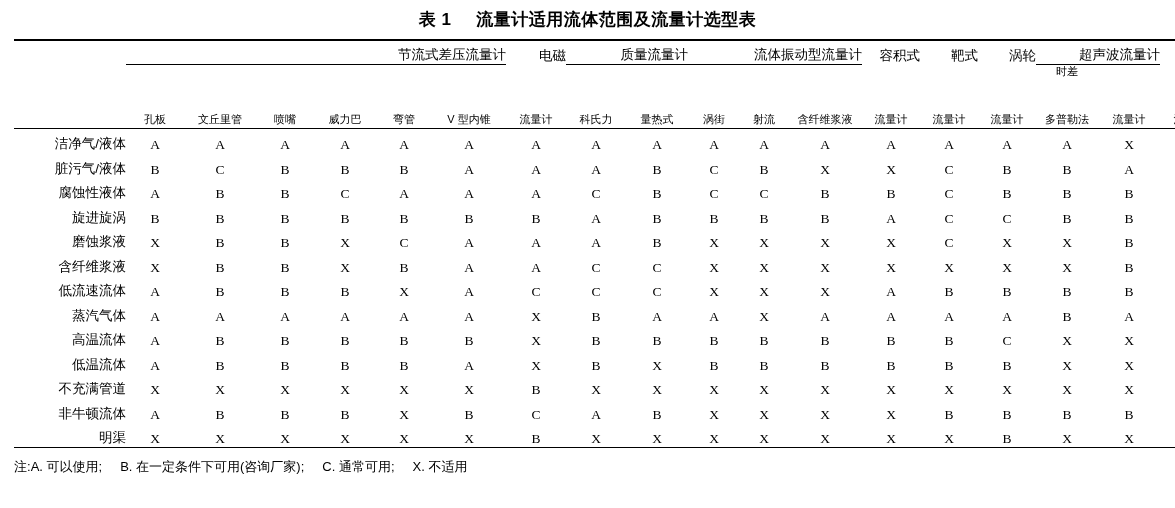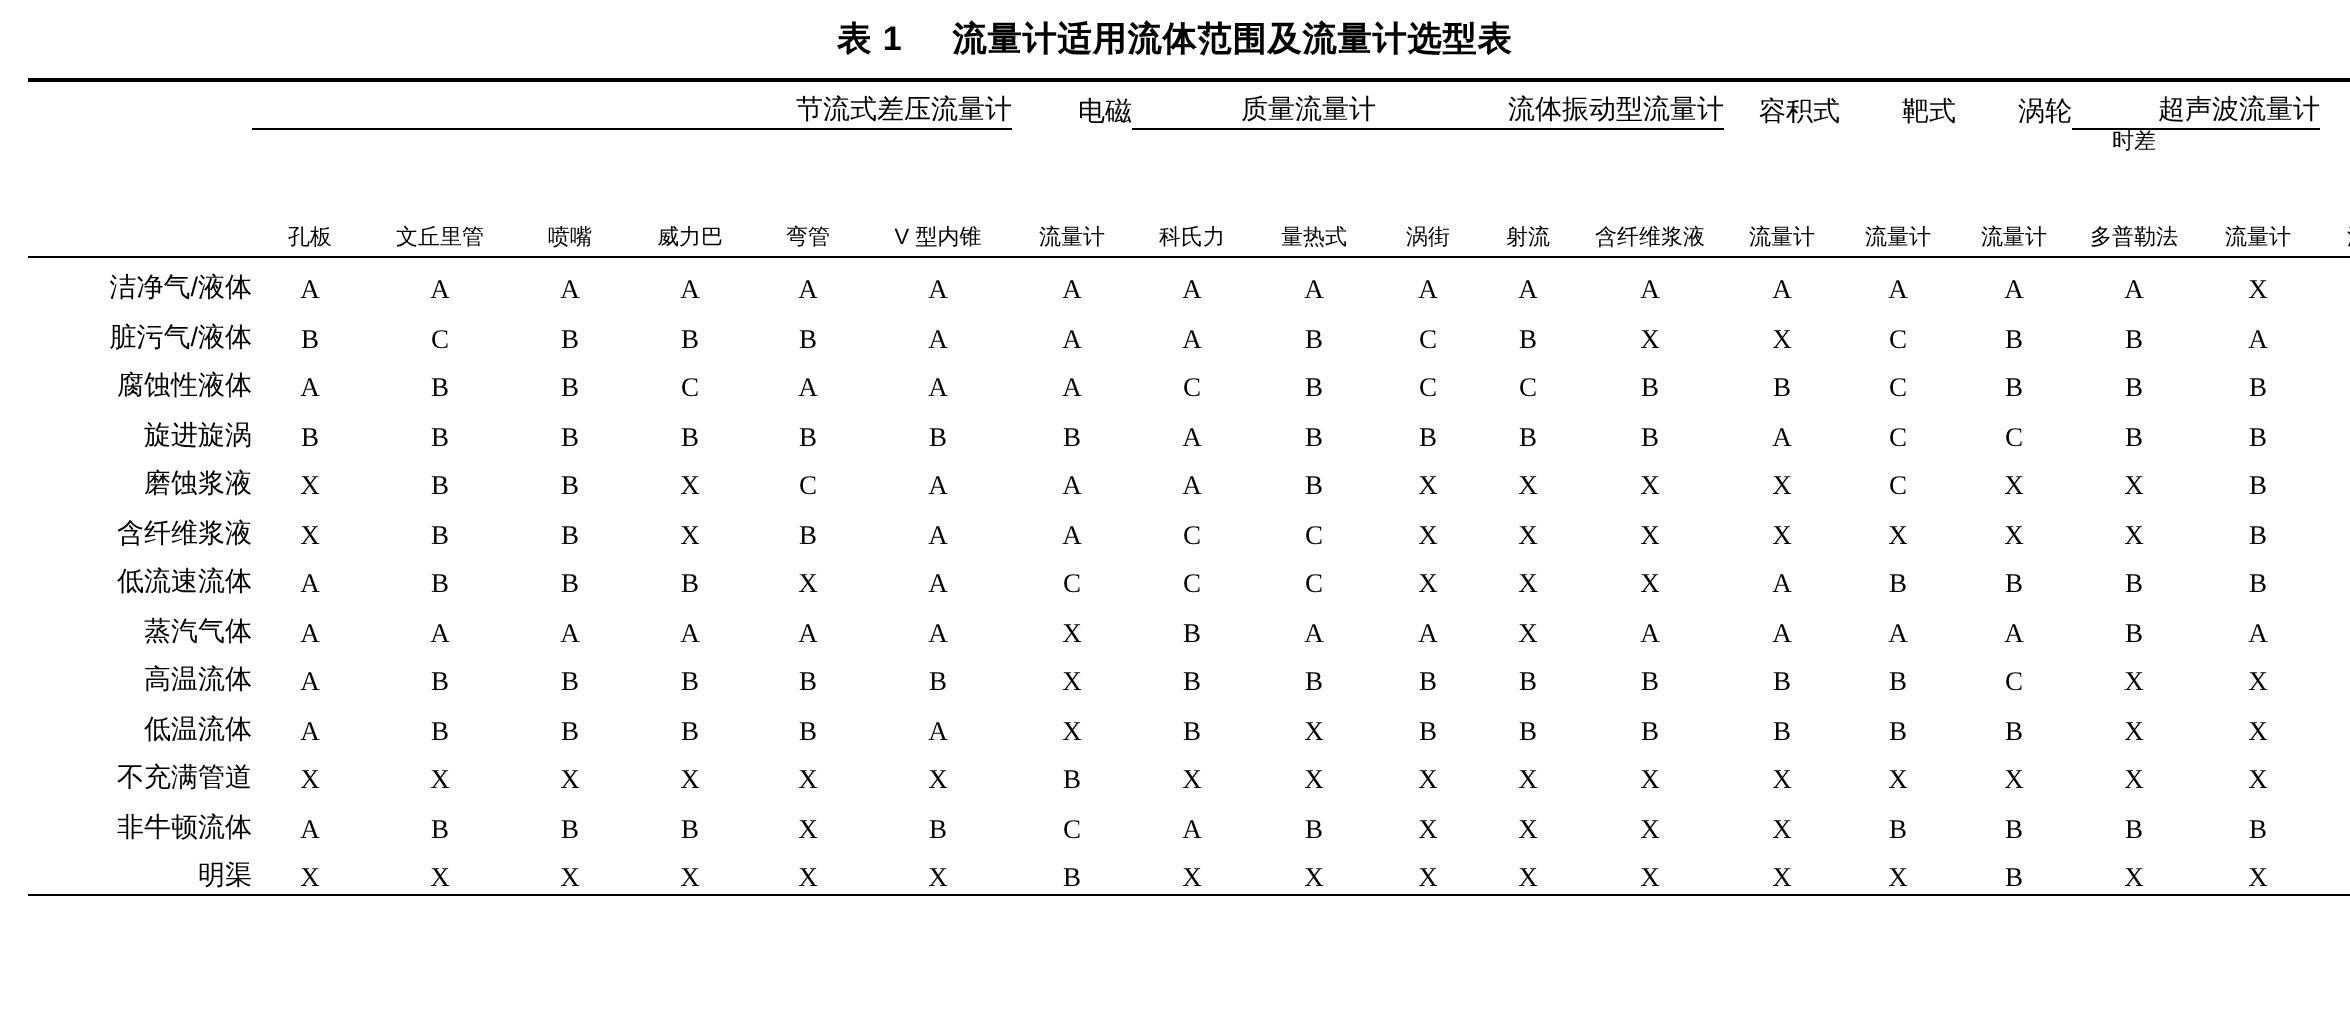--- a/index.html
+++ b/index.html
@@ -435,14 +435,17 @@
         <td class="cell">X</td>
         <td class="cell">X</td>
         <td class="cell">A</td>
       </tr>
       <tr class="rule-bottom">
         <td colspan="19"></td>
       </tr>
     </tbody>
   </table>
 
+  <div class="note">
+    <span style="margin-right:0">注:</span><span>A. 可以使用;</span><span>B. 在一定条件下可用(咨询厂家);</span><span>C. 通常可用;</span><span>X. 不适用</span>
+  </div>
 
 </div>
 
 </body></html>

